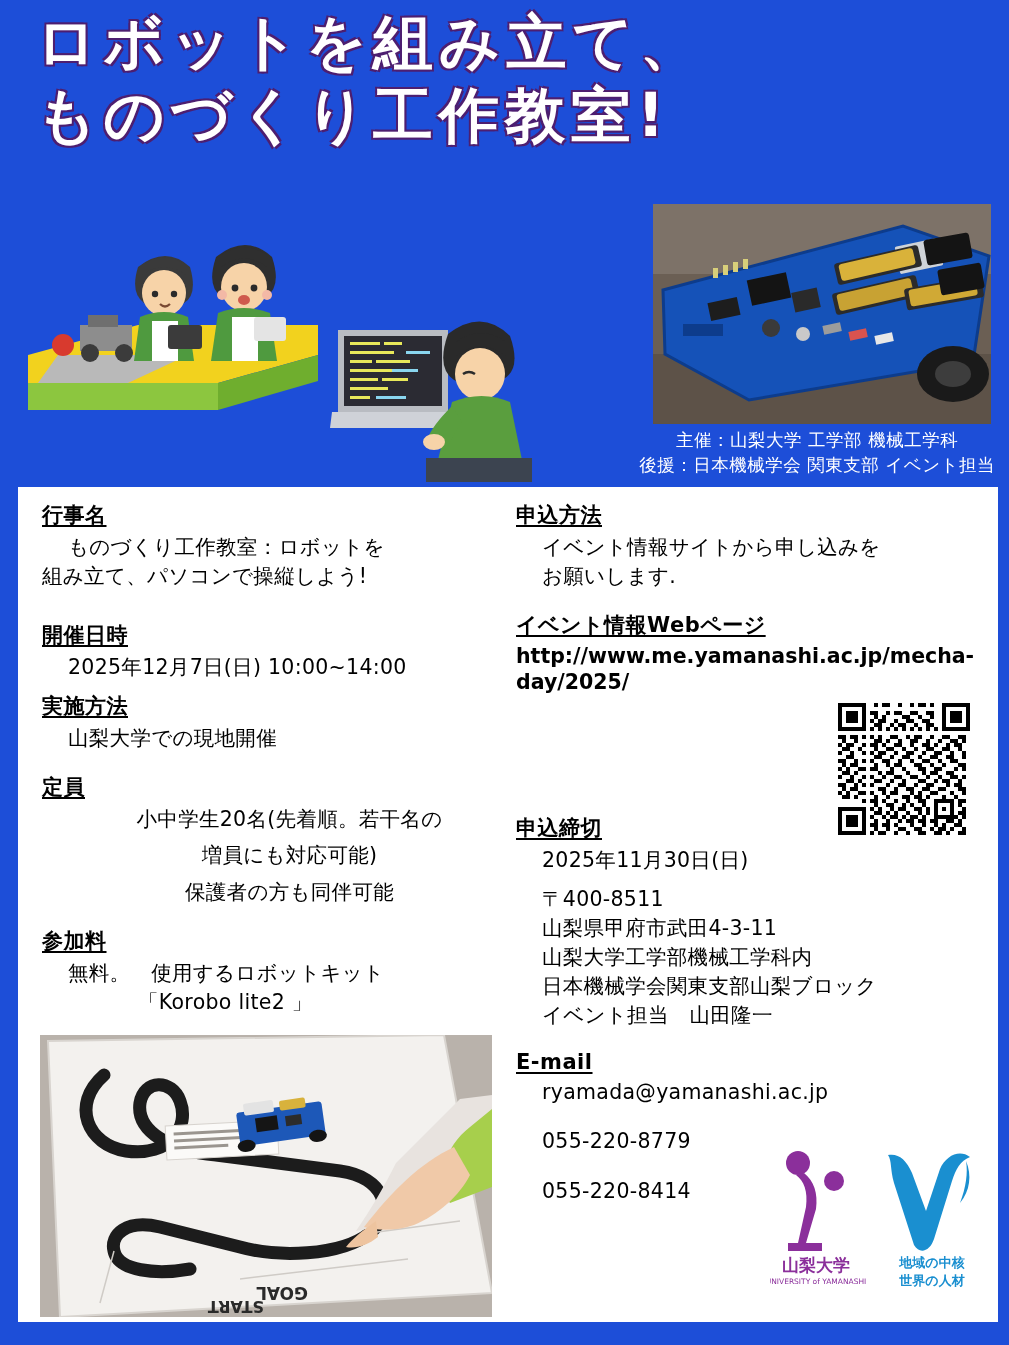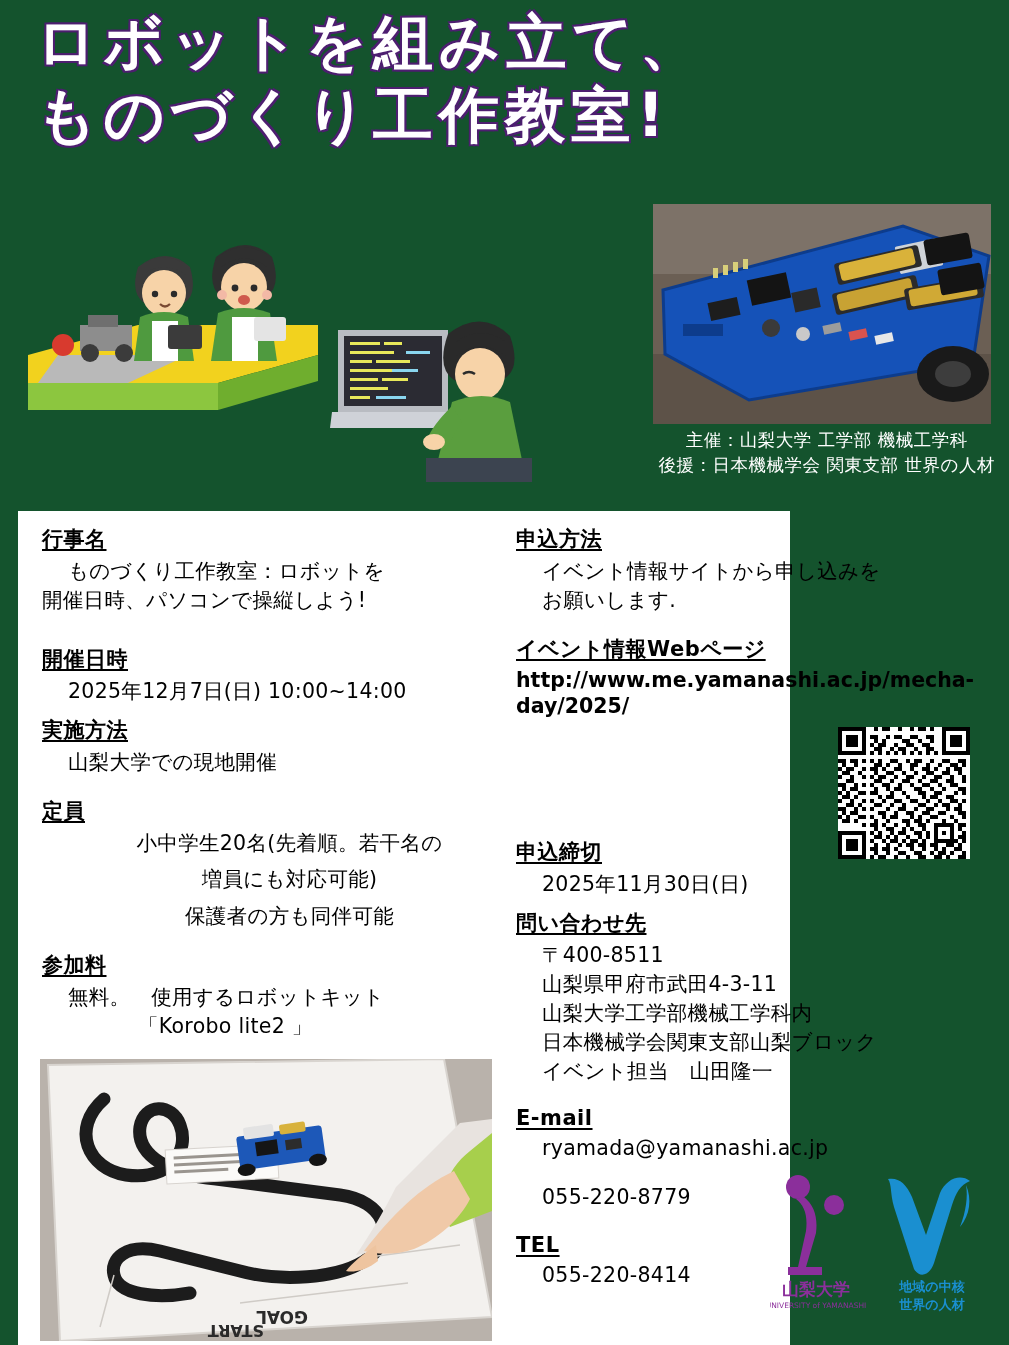--- a/index.html
+++ b/index.html
@@ -8,21 +8,21 @@
     width: 1009px;
     height: 1345px;
     font-family: "Liberation Sans", sans-serif;
     background: #6b2f99;
     overflow: hidden;
     position: relative;
   }
   .poster {
     position: absolute;
     inset: 0;
-    background: #14532d;
+    background: #1d4ed8;
   }
 
   
   .header {
     position: absolute;
     left: 0; top: 0; width: 1009px; height: 487px;
   }
   .title-block {
     position: absolute;
     left: 36px; top: 6px; width: 940px;
@@ -66,23 +66,22 @@
     font-size: 17.5px;
     line-height: 1.45;
     font-family: "DejaVu Sans", sans-serif;
     letter-spacing: 0.5px;
   }
 
   
   .panel {
     position: absolute;
     left: 18px; top: 487px;
-    width: 772px; height: 835px;
+    width: 980px; height: 835px;
     background: #ffffff;
-    margin-top: 24px;
   }
   .col-left {
     position: absolute;
     left: 24px; top: 14px; width: 455px;
   }
   .col-right {
     position: absolute;
     left: 498px; top: 14px; width: 460px;
   }
 
@@ -278,31 +277,31 @@
             <rect x="90" y="55" width="5" height="10"></rect>
         </g>
 
         <ellipse cx="300" cy="170" rx="36" ry="28" fill="#1a1a1a"></ellipse>
         <ellipse cx="300" cy="170" rx="18" ry="13" fill="#3d3d3d"></ellipse>
       </svg>
     </div>
 
     <div class="credits">
       <div>主催：山梨大学 工学部 機械工学科</div>
-      <div>後援：日本機械学会 関東支部 世界の人材</div>
+      <div>後援：日本機械学会 関東支部 イベント担当</div>
     </div>
   </div>
 
   <div class="panel">
 
     <div class="col-left">
 
       <div class="h">行事名</div>
       <p class="body-t indent1">ものづくり工作教室：ロボットを</p>
-      <p class="body-t">開催日時、パソコンで操縦しよう!</p>
+      <p class="body-t">組み立て、パソコンで操縦しよう!</p>
 
       <div class="gap-l"></div>
 
       <div class="h">開催日時</div>
       <p class="body-t indent1">2025年12月7日(日) 10:00~14:00</p>
 
       <div class="gap-s"></div>
 
       <div class="h">実施方法</div>
       <p class="body-t indent1">山梨大学での現地開催</p>
@@ -335,39 +334,37 @@
       <div class="url">http://www.me.yamanashi.ac.jp/mecha-</div>
       <div class="url">day/2025/</div>
 
       <div style="height:118px"></div>
 
       <div class="h">申込締切</div>
       <p class="body-t indent1">2025年11月30日(日)</p>
 
       <div class="gap-s"></div>
 
-      <div class="h">問い合わせ先</div>
       <p class="body-t indent1">〒400-8511</p>
       <p class="body-t indent1">山梨県甲府市武田4-3-11</p>
       <p class="body-t indent1">山梨大学工学部機械工学科内</p>
       <p class="body-t indent1">日本機械学会関東支部山梨ブロック</p>
       <p class="body-t indent1">イベント担当　山田隆一</p>
 
       <div class="gap-m"></div>
 
       <div class="h">E-mail</div>
       <p class="body-t indent1">ryamada@yamanashi.ac.jp</p>
 
       <div class="gap-m"></div>
 
       <p class="body-t indent1">055-220-8779</p>
 
       <div class="gap-m"></div>
 
-      <div class="h">TEL</div>
       <p class="body-t indent1">055-220-8414</p>
     </div>
 
     <div class="qr">
       <svg width="132" height="132" viewBox="0 0 33 33" shape-rendering="crispEdges">
         <rect width="33" height="33" fill="#fff"></rect>
         <g fill="#000">
 
           <path d="M0 0h7v7H0z"></path>
             <path d="M1 1h5v5H1z" fill="#fff"></path>

